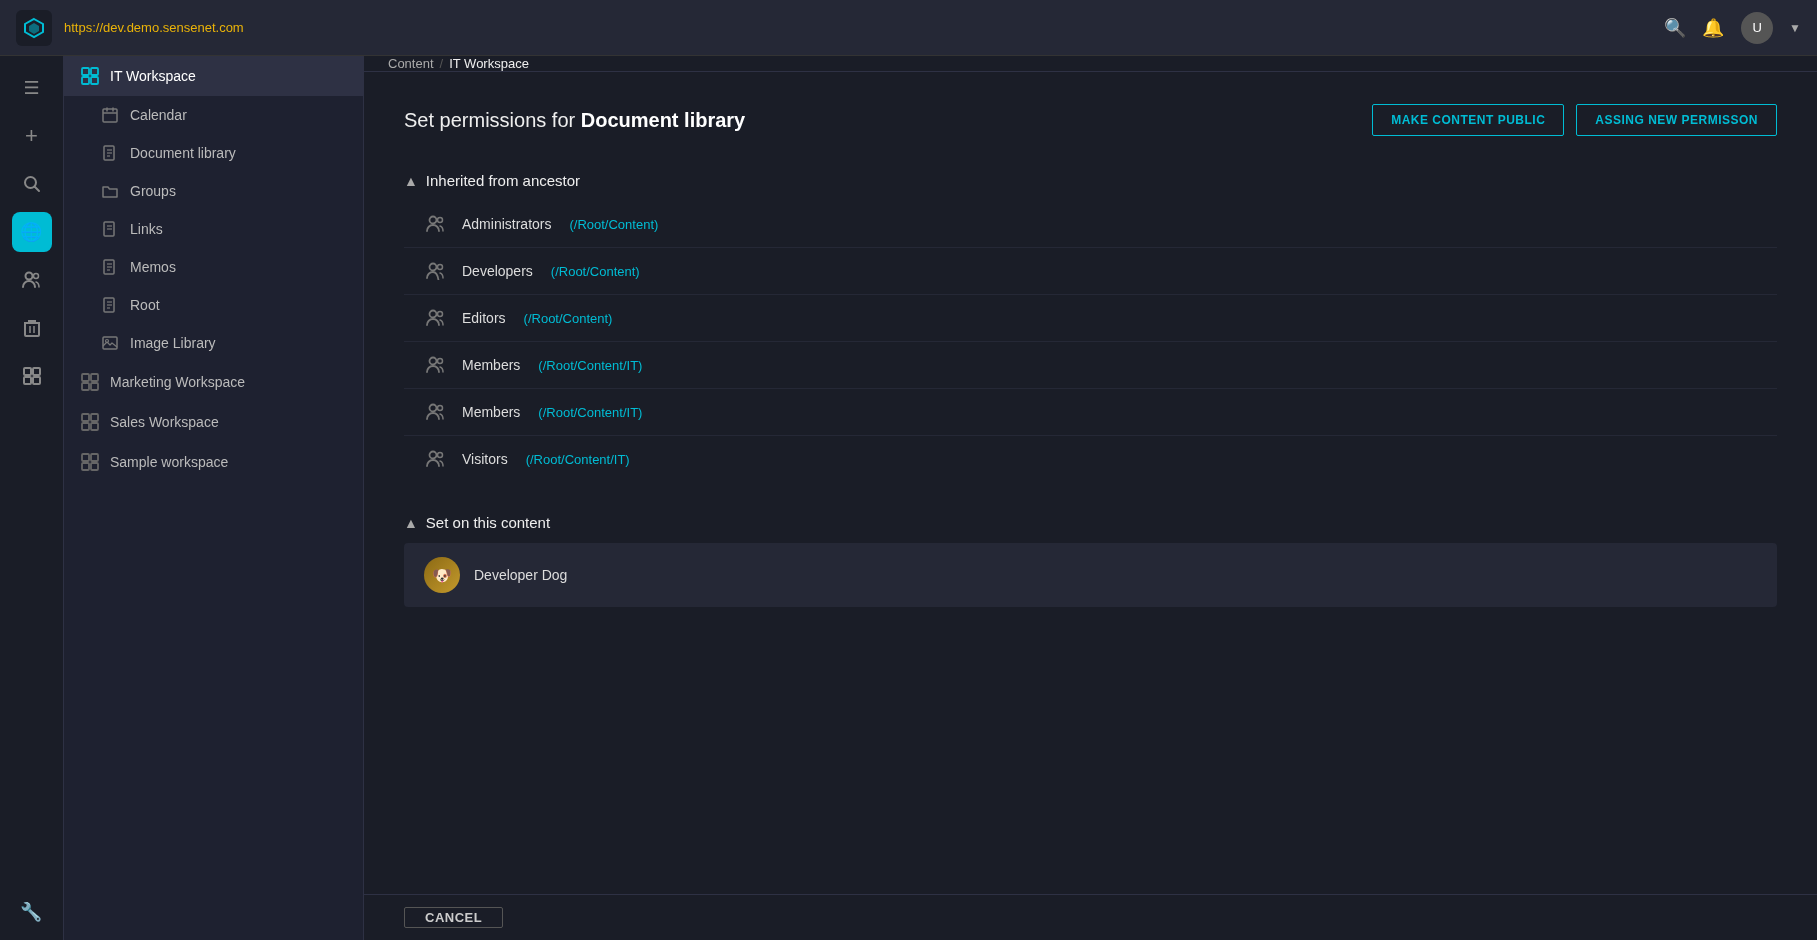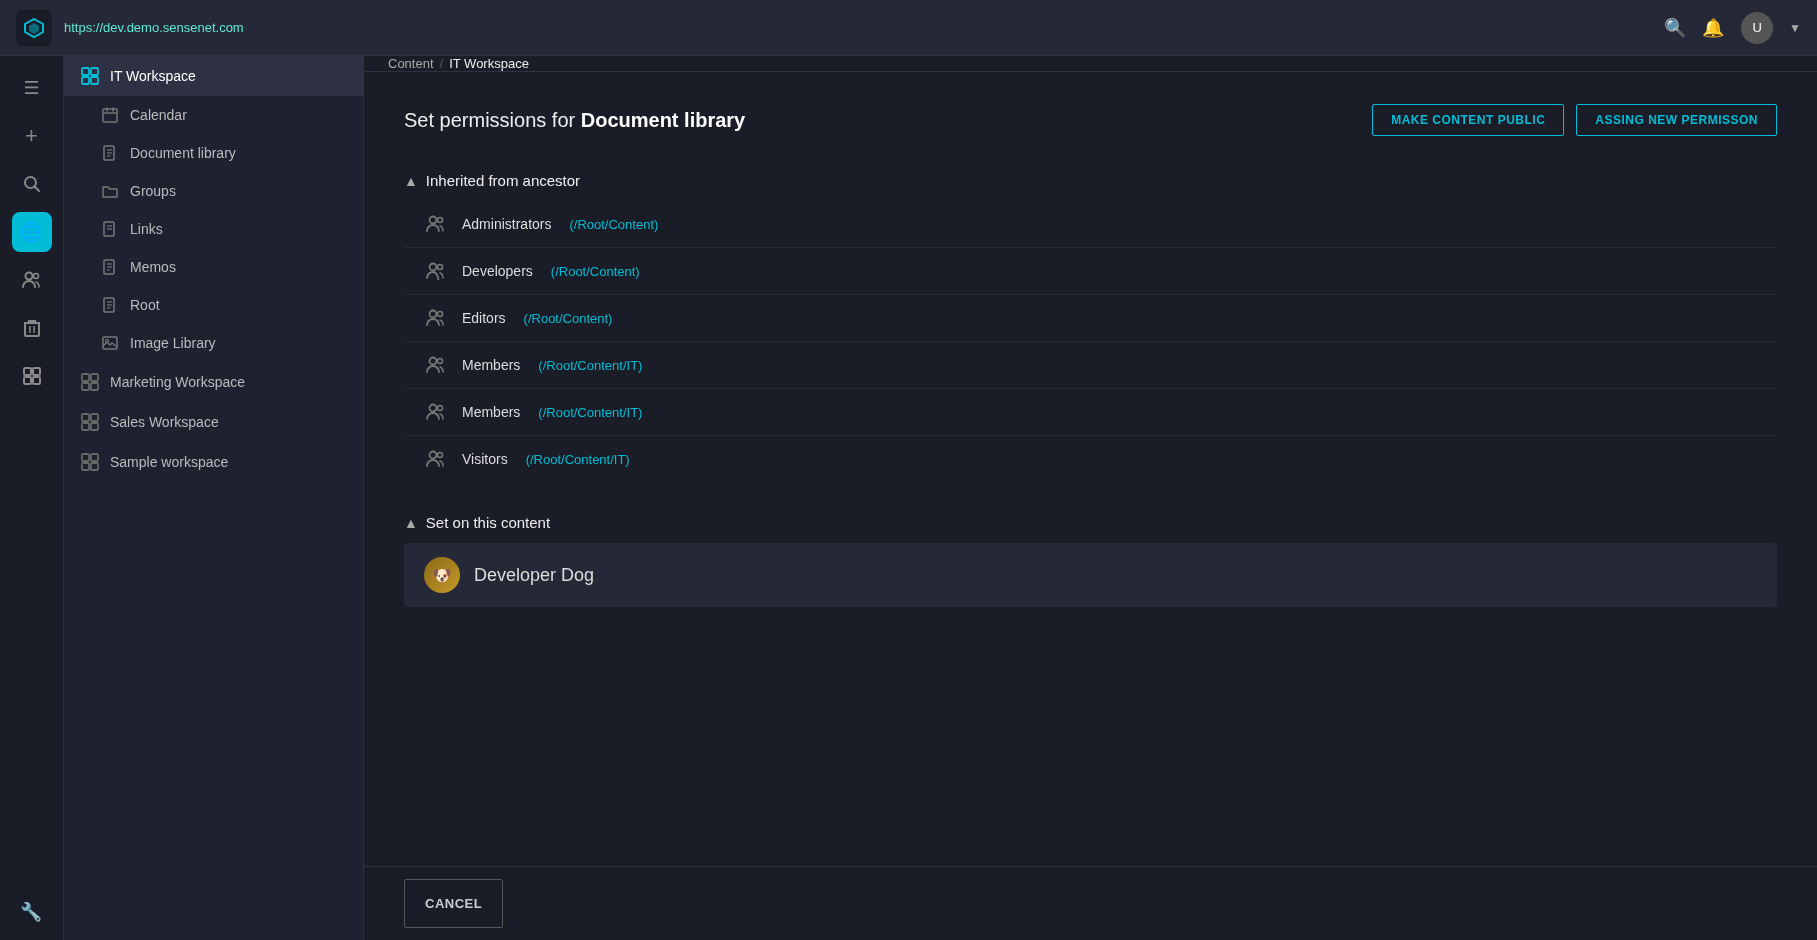--- a/index.html
+++ b/index.html
@@ -18,21 +18,21 @@
     }
     .topbar-logo {
       width: 36px; height: 36px;
       background: #1a1d27;
       border-radius: 6px;
       display: flex; align-items: center; justify-content: center;
       color: #00bcd4;
       font-weight: bold; font-size: 18px;
     }
     .topbar-url {
-      color: #5eead4;
+      color: #eab308;
       font-size: 13px;
       flex: 1;
     }
     .topbar-icons {
       display: flex; align-items: center; gap: 16px;
     }
     .topbar-icon {
       color: #aaa;
       font-size: 18px;
       cursor: pointer;
@@ -238,34 +238,34 @@
     .content-row-avatar {
       width: 36px; height: 36px;
       border-radius: 50%;
       background: linear-gradient(135deg, #8B6914, #c49a2c);
       display: flex; align-items: center; justify-content: center;
       font-size: 16px;
       overflow: hidden;
       flex-shrink: 0;
     }
     .content-row-name {
-      font-size: 18px;
+      font-size: 14px;
       color: #ddd;
     }
 
     
     .content-footer {
       padding: 12px 40px;
       background: #1a1d27;
       border-top: 1px solid #2e3144;
       display: flex;
       align-items: center;
     }
     .btn-cancel {
-      padding: 16px 20px;
+      padding: 2px 20px;
       border: 1.5px solid #555;
       background: transparent;
       color: #ccc;
       font-size: 13px;
       font-weight: 600;
       letter-spacing: 0.5px;
       cursor: pointer;
       border-radius: 2px;
       text-transform: uppercase;
     }

